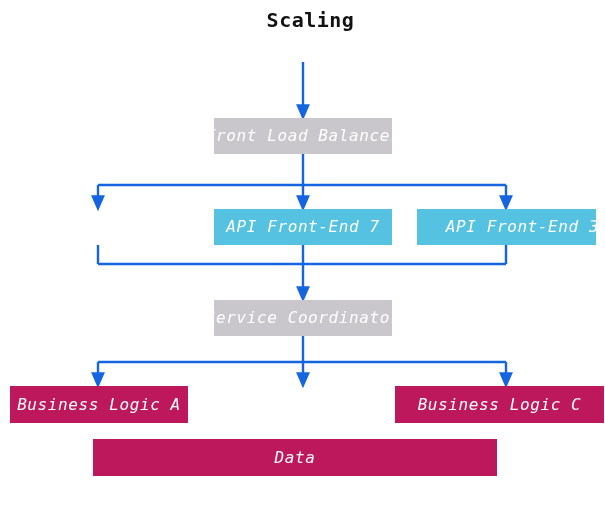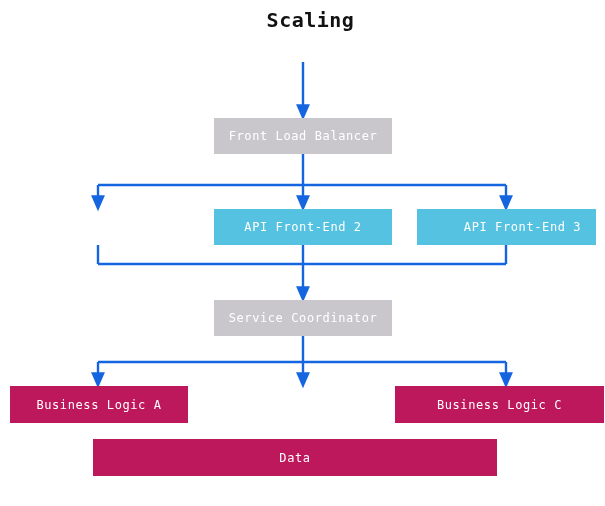--- a/index.html
+++ b/index.html
@@ -39,25 +39,26 @@
     letter-spacing: 0.5px;
   }
   .node {
     position: absolute;
     display: flex;
     align-items: center;
     justify-content: center;
     box-sizing: border-box;
     color: #ffffff;
     font-family: "DejaVu Sans Mono", "Liberation Mono", monospace;
-    font-size: 12px;
+    font-size: 16px;
     letter-spacing: 0.6px;
     line-height: 1;
     white-space: nowrap;
     text-align: center;
+    font-style: italic;
   }
   .node.gray  { background: #c9c7cc; }
   .node.cyan  { background: #55c2e2; }
   .node.peach { background: #be185d; }
 
   
   .n-flb { left: 214px; top: 118px; width: 178px; height: 36px; }
   .n-api1 { left: 10px;  top: 209px; width: 178px; height: 36px; }
   .n-api2 { left: 214px; top: 209px; width: 178px; height: 36px; }
   .n-api3 { left: 417px; top: 209px; width: 179px; height: 36px; padding-left: 32px; }
@@ -93,21 +94,21 @@
 
     <path d="M303,336 L303,362 M98,362 L506,362" stroke="#1565e0" stroke-width="2.4" fill="none"></path>
     <path d="M98,362 L98,380" stroke="#1565e0" stroke-width="2.4" fill="none" marker-end="url(#arrowhead)"></path>
     <path d="M303,362 L303,380" stroke="#1565e0" stroke-width="2.4" fill="none" marker-end="url(#arrowhead)"></path>
     <path d="M506,362 L506,380" stroke="#1565e0" stroke-width="2.4" fill="none" marker-end="url(#arrowhead)"></path>
   </svg>
 
   <div class="node gray n-flb">Front Load Balancer</div>
 
 
-  <div class="node cyan n-api2">API Front-End 2</div>
+  <div class="node cyan n-api2">API Front-End 7</div>
 
   <div class="node cyan n-api3">API Front-End 3</div>
 
   <div class="node gray n-svc">Service Coordinator</div>
 
   <div class="node peach n-bl1">Business Logic A</div>
 
 
   <div class="node peach n-bl3">Business Logic C</div>
 

